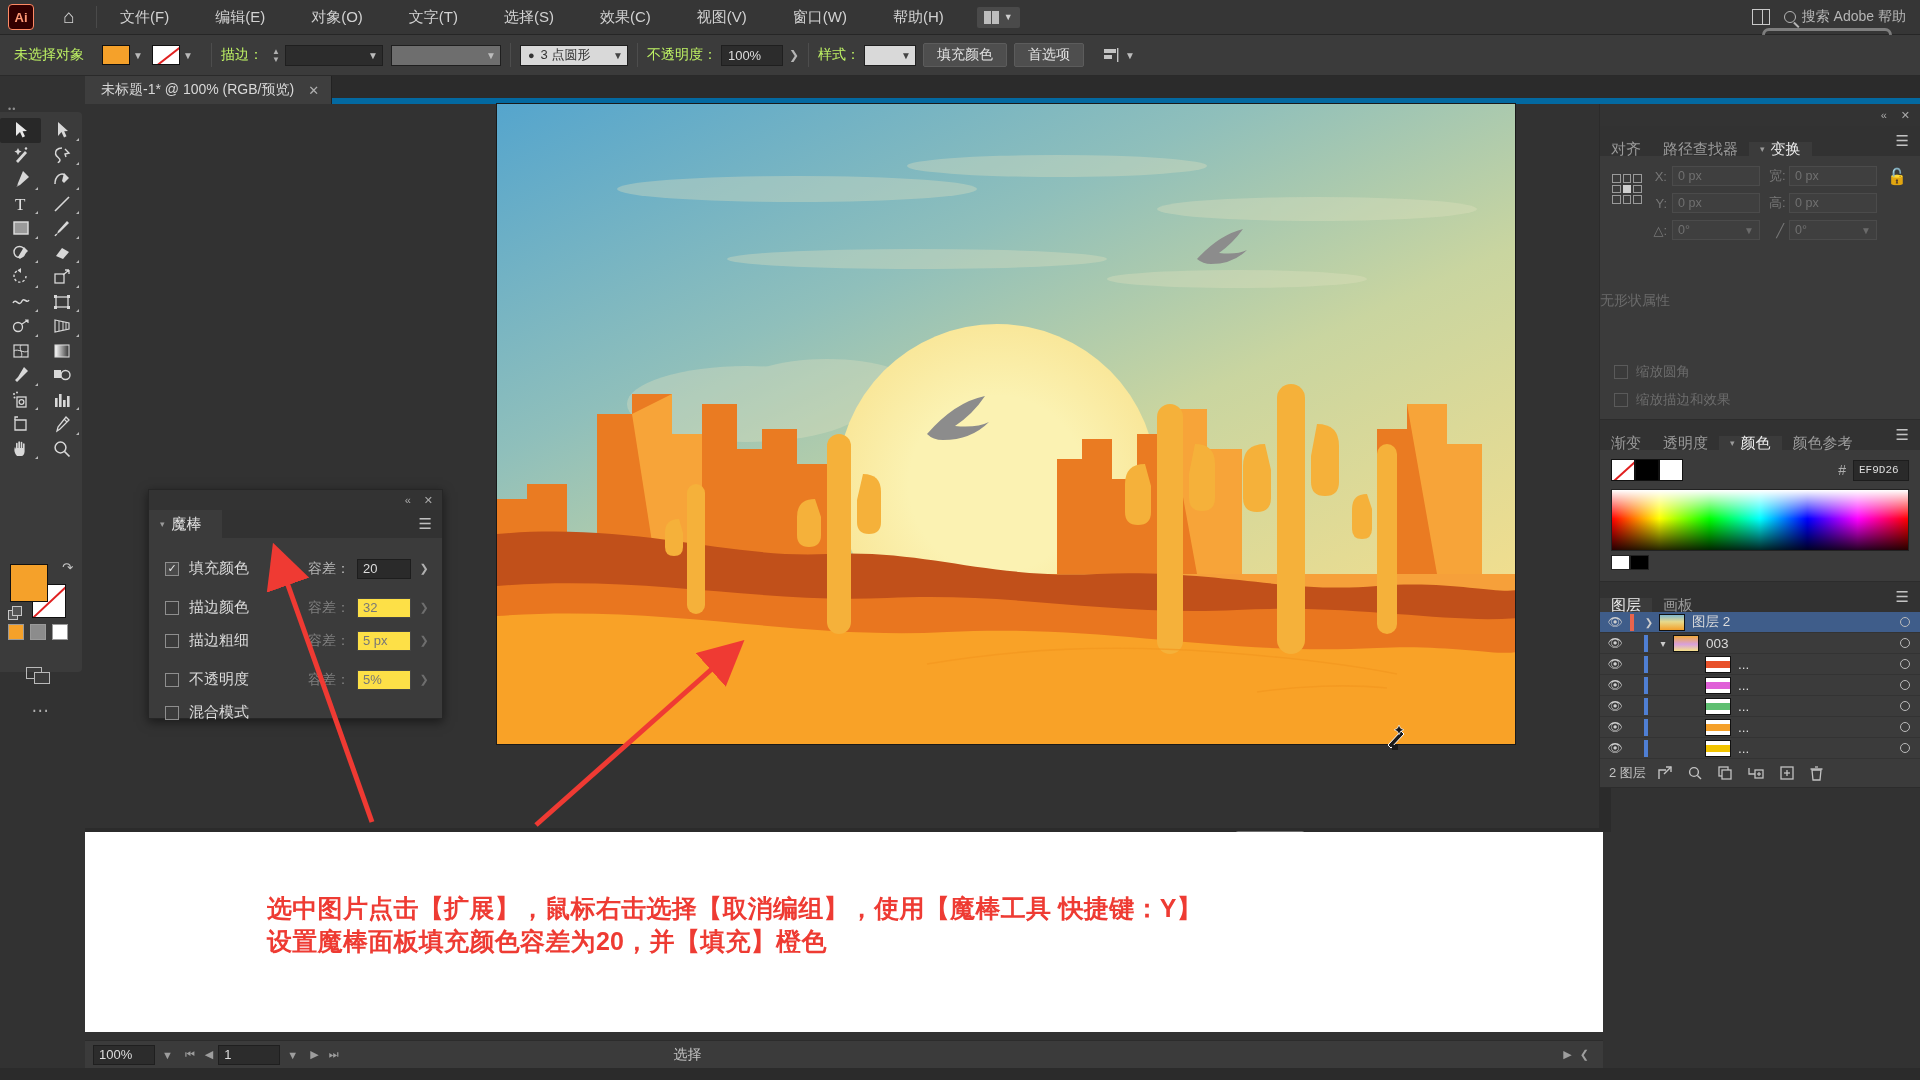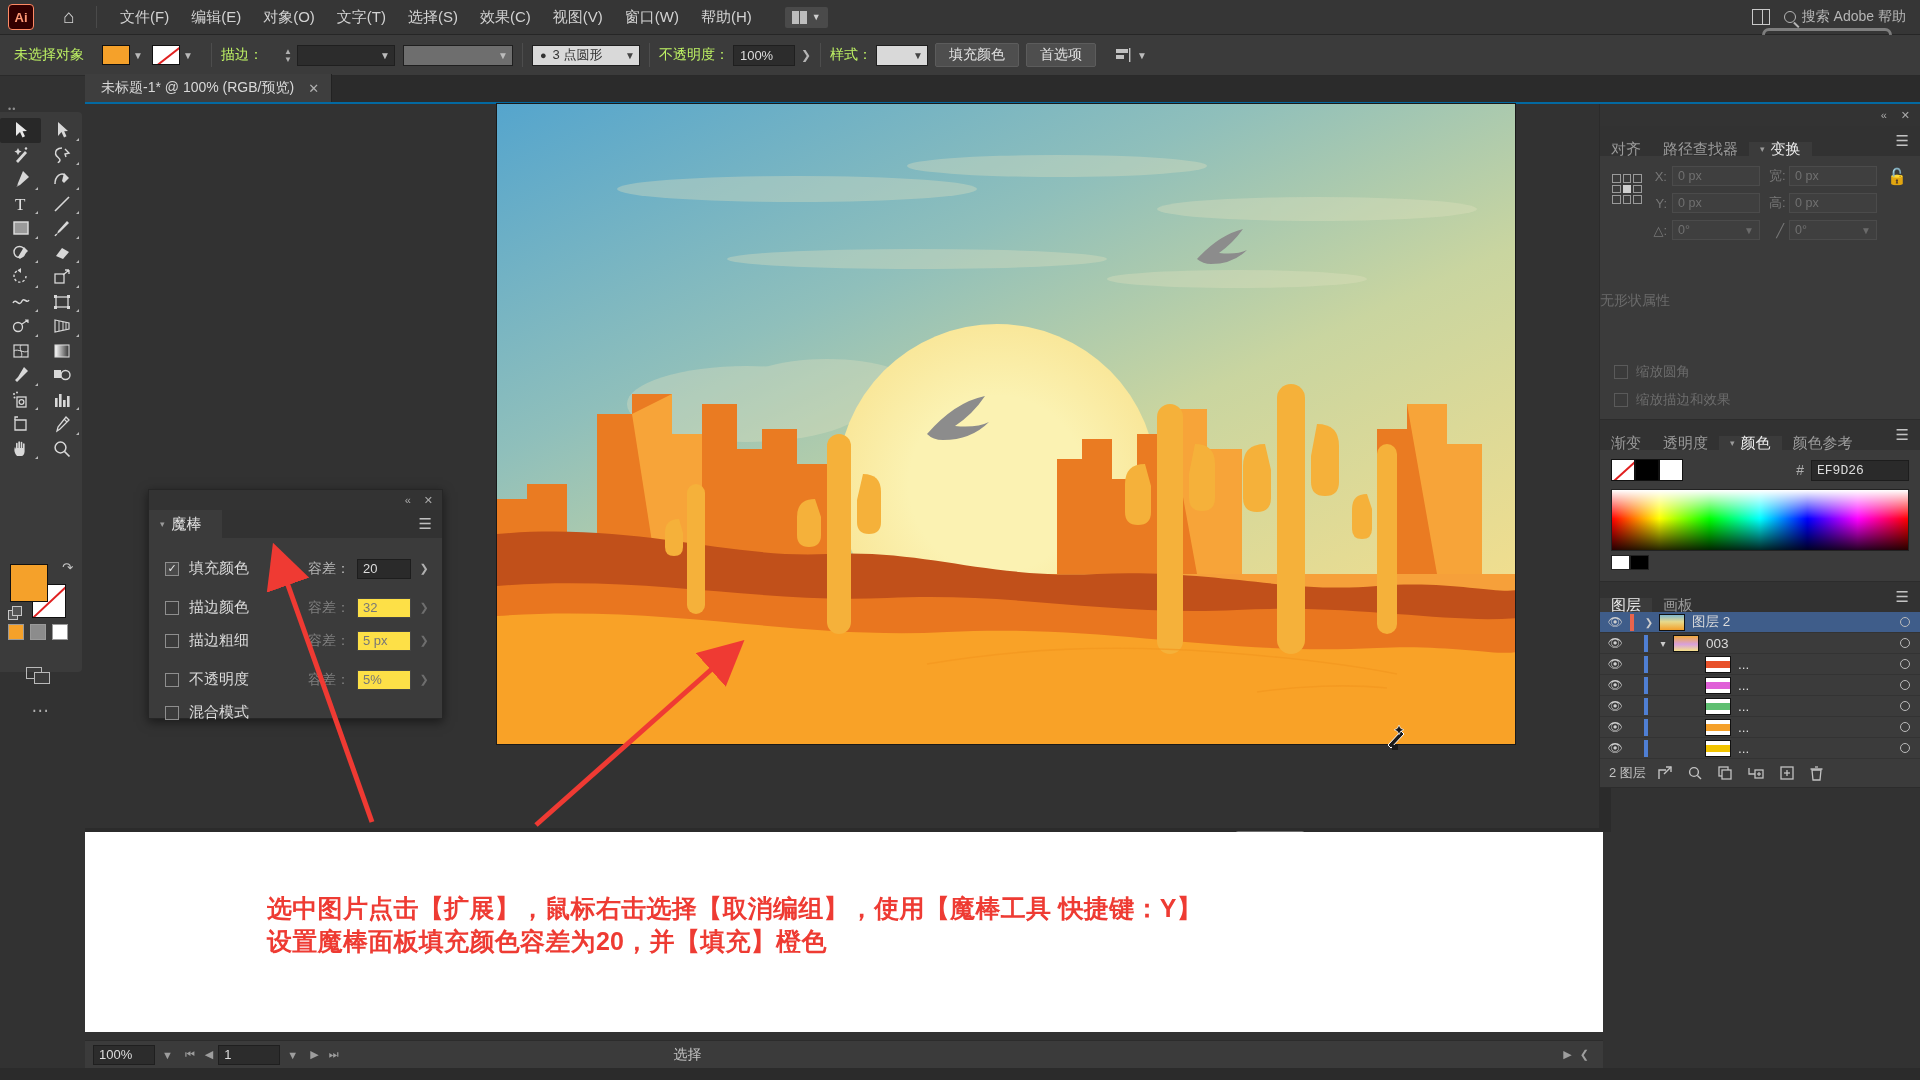--- a/index.html
+++ b/index.html
@@ -19,21 +19,21 @@
   }
   .ai-logo{
     width:26px;height:26px;margin-left:8px;border-radius:4px;
     background:#330000; border:1px solid #ff8a65;
     color:#ff9a76; font-size:13px; font-weight:bold;
     display:flex;align-items:center;justify-content:center;
   }
   .home-icon{ margin-left:20px; width:30px; display:flex;justify-content:center;
     color:#d4d4d4; font-size:19px; }
   .menu-sep{ width:1px;height:22px;background:#4a4a4a;margin:0 12px; }
-  .menu-items{ display:flex; align-items:center; }
+  .menu-items{ display:flex; align-items:center;gap:24px; }
   .menu-item{ padding:6px 11px; color:#d2d2d2; font-size:15px; white-space:nowrap; cursor:default;}
   .ws-switch{ display:flex;align-items:center;gap:5px;margin-left:22px;padding:4px 7px;
     background:#4a4a4a;border-radius:2px; }
   .ws-sq{ width:15px;height:13px;background:#bdbdbd; position:relative;}
   .ws-sq:after{content:"";position:absolute;left:7px;top:0;width:1px;height:13px;background:#4a4a4a;}
   .menu-right{ margin-left:auto; display:flex; align-items:center; gap:14px; padding-right:14px; }
   .arrange-icon{ width:18px;height:16px;border:1.6px solid #c9c9c9; position:relative;}
   .arrange-icon:after{content:"";position:absolute;left:9px;top:-1px;width:1.6px;height:16px;background:#c9c9c9;}
   .search-box{ display:flex;align-items:center;gap:6px;color:#b5b5b5;font-size:14px; }
   .mag{ width:12px;height:12px;border:1.6px solid #b5b5b5;border-radius:50%;position:relative;display:inline-block;}
@@ -70,21 +70,21 @@
   .cb-drop.wide{ width:98px;}
   .cb-drop.grey{ background:#6e6e6e;width:110px;}
   .cb-drop.light{ background:#d9d9d9;color:#333;}
   .chev{ color:#bcbcbc;font-size:10px;margin-left:auto;}
   .cb-btn{ background:#4e4e4e;border:1px solid #5c5c5c;height:24px;display:flex;align-items:center;
     padding:0 13px;color:#e2e2e2;font-size:14px;border-radius:2px;margin-left:7px;}
   .opa-arrow{ color:#b5b5b5;font-size:12px;margin-left:6px;}
 
   
   .tabbar{ position:absolute;left:85px;top:76px;width:1835px;height:28px;
-    background:#2b2b2b;border-bottom:2px solid #0369a1;display:flex;align-items:flex-end;}
+    background:#2b2b2b;border-bottom:6px solid #0369a1;display:flex;align-items:flex-start;}
   .doctab{ background:#3e3e3e;height:28px;display:flex;align-items:center;gap:14px;
     padding:0 12px 0 16px;color:#d8d8d8;font-size:14px;border-right:1px solid #222;}
   .tab-close{ color:#b0b0b0;font-size:13px; }
 
   
   .toolbar{ position:absolute;left:0;top:112px;width:82px;height:560px;
     background:#3b3b3b;border-radius:0 4px 4px 0;padding-top:6px;}
   .tb-grip{ position:absolute;left:8px;top:-8px;color:#8d8d8d;font-size:9px;letter-spacing:1px;}
   .tb-grid{ display:grid;grid-template-columns:1fr 1fr; }
   .tool{ height:24.5px;display:flex;align-items:center;justify-content:center;position:relative;}
@@ -178,22 +178,22 @@
   
   .col-body{ padding:9px 11px 11px 11px; }
   .col-row1{ display:flex;align-items:center;gap:0;margin-bottom:8px;}
   .cs{ width:24px;height:22px;border:1px solid #111;}
   .cs.none{ background:#fff;position:relative;overflow:hidden;}
   .cs.none:after{content:"";position:absolute;left:-4px;top:10px;width:34px;height:1.6px;background:#e02020;transform:rotate(-42deg);}
   .cs.k{ background:#000;}
   .cs.w{ background:#fff;}
   .hexwrap{ margin-left:auto;display:flex;align-items:center;gap:7px;}
   .hexwrap .h{ color:#aeaeae;font-size:14px;}
-  .hexin{ background:#2a2a2a;border:1px solid #1d1d1d;height:21px;width:98px;color:#ddd;
-    font-size:13px;display:flex;align-items:center;padding:0 5px;font-family:"Liberation Mono",monospace;}
+  .hexin{ background:#2a2a2a;border:1px solid #1d1d1d;height:21px;width:56px;color:#ddd;
+    font-size:11px;display:flex;align-items:center;padding:0 5px;font-family:"Liberation Mono",monospace;}
   .spectrum{ height:62px;border:1px solid #222;
     background:
       linear-gradient(to bottom, rgba(255,255,255,1) 0%, rgba(255,255,255,0) 48%, rgba(0,0,0,.85) 100%),
       linear-gradient(to right,#ff0000 0%,#ffff00 16%,#00ff00 33%,#00ffff 50%,#0000ff 66%,#ff00ff 83%,#ff0000 100%);}
   .spec-row{ display:flex;margin-top:4px;gap:3px;align-items:center;}
   .spec-bw{ display:flex;gap:0;}
   .spec-bw i{width:19px;height:15px;border:1px solid #222;}
 
   
   .lay-list{ background:#3b3b3b; }
@@ -267,21 +267,21 @@
     <div class="cb-label">未选择对象</div>
     <div class="swatch-wrap">
       <div class="swatch fillsw"></div>
       <div class="tiny-chev">▼</div>
     </div>
     <div class="swatch-wrap">
       <div class="swatch nonesw"></div>
       <div class="tiny-chev">▼</div>
     </div>
     <div class="cb-sep"></div>
-    <div class="cb-label" style="margin-right:16px">描边：</div>
+    <div class="cb-label" style="margin-right:4px">描边：</div>
     <div class="stepper">
         <span>▲</span>
         <span>▼</span>
       </div>
     <div class="cb-drop wide">
       <span></span>
       <span class="chev">▼</span>
     </div>
     <div class="cb-drop grey" style="margin-left:8px">
       <span class="chev">▼</span>

